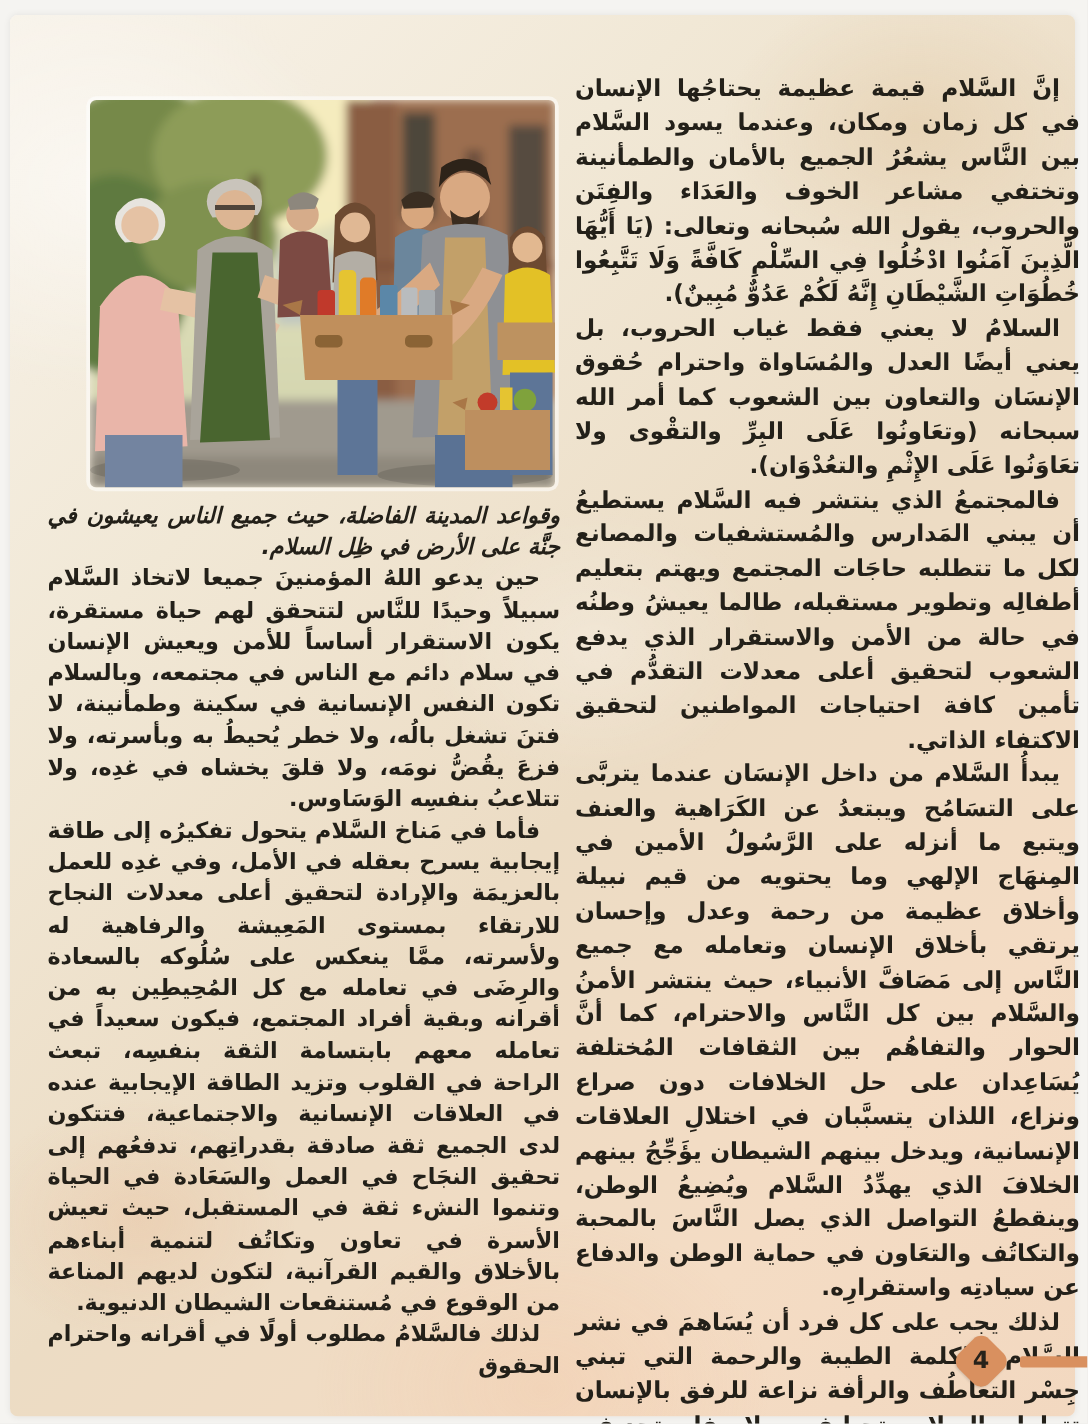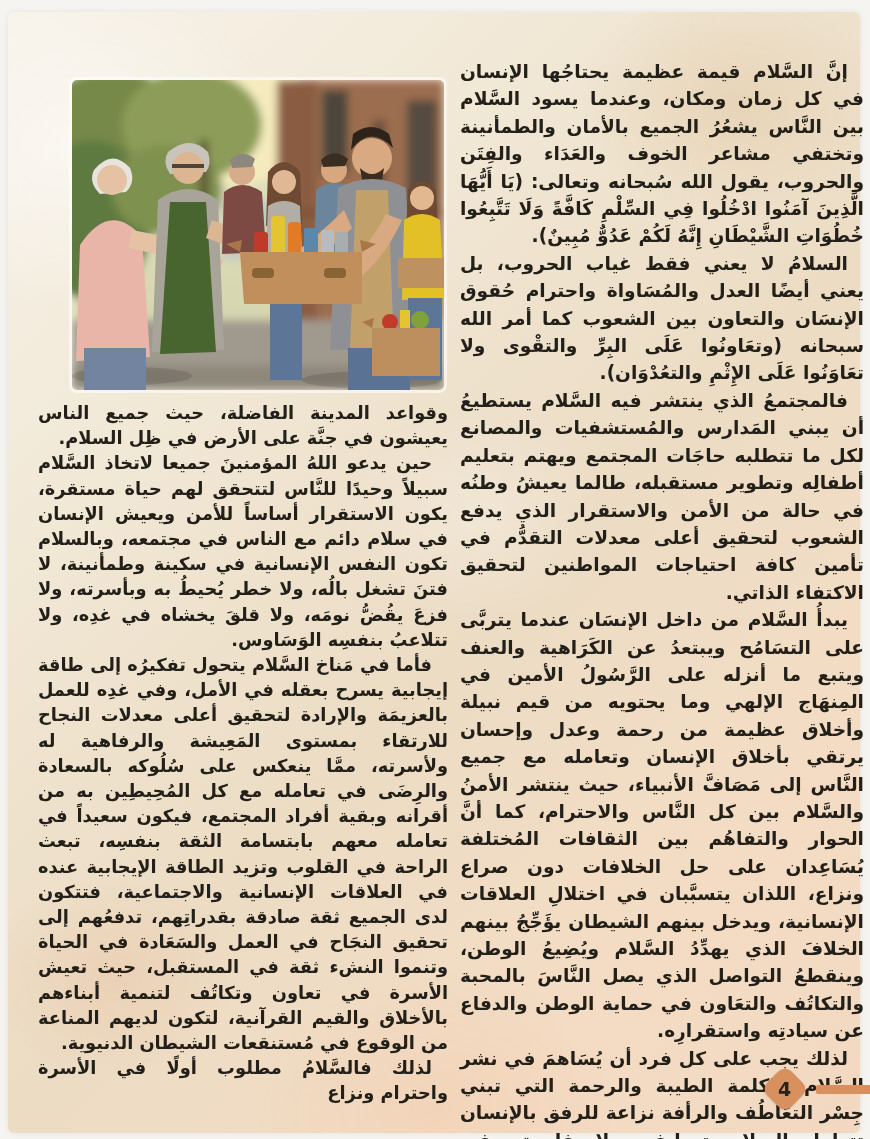--- a/index.html
+++ b/index.html
@@ -11,21 +11,21 @@
   .paper::before{content:"";position:absolute;inset:0;border-radius:6px;pointer-events:none;
     background:
       radial-gradient(180px 140px at 12% 86%,rgba(233,176,136,.25),transparent 70%),
       radial-gradient(220px 160px at 85% 8%,rgba(214,178,128,.28),transparent 70%),
       radial-gradient(260px 200px at 50% 98%,rgba(238,185,146,.22),transparent 70%),
       radial-gradient(300px 240px at 8% 12%,rgba(255,255,255,.5),transparent 70%),
       radial-gradient(200px 160px at 55% 45%,rgba(255,255,255,.25),transparent 70%);}
   .col{position:absolute;direction:rtl;text-align:justify;color:#232019;font-weight:bold;
     text-rendering:optimizeLegibility;}
   .col p{margin:0;text-indent:16px;}
-  .col p.cont{text-indent:0;}
+  .col p.cont{text-indent:0;font-style:italic;}
   .col-right{left:452px;top:46px;width:404px;font-size:18.6px;line-height:27.4px;}
   .col-left{left:30px;top:388px;width:410px;font-size:17.8px;line-height:25.2px;}
   .photo{position:absolute;left:64px;top:68px;width:372px;height:310px;margin:0;
     border-radius:5px;overflow:hidden;box-shadow:0 0 0 3px rgba(255,255,255,.55);}
   .photo svg{display:block;width:100%;height:100%;}
   .footer{position:absolute;left:450px;top:1054px;width:420px;height:46px;
     display:flex;direction:rtl;align-items:center;gap:14px;}
   .footer-rule{width:62px;height:9px;background:#d9905f;border-radius:2px;flex:none;}
   .page-badge{width:34px;height:34px;flex:none;background:#d9905f;border-radius:9px;
     transform:rotate(45deg);display:flex;align-items:center;justify-content:center;
@@ -162,21 +162,21 @@
       <p>السلامُ لا يعني فقط غياب الحروب، بل يعني أيضًا العدل والمُسَاواة واحترام حُقوق الإنسَان والتعاون بين الشعوب كما أمر الله سبحانه (وتعَاونُوا عَلَى البِرِّ والتقْوى ولا تعَاوَنُوا عَلَى الإِثْمِ والتعُدْوَان).</p>
       <p>فالمجتمعُ الذي ينتشر فيه السَّلام يستطيعُ أن يبني المَدارس والمُستشفيات والمصانع لكل ما تتطلبه حاجَات المجتمع ويهتم بتعليم أطفالِه وتطوير مستقبله، طالما يعيشُ وطنُه في حالة من الأمن والاستقرار الذي يدفع الشعوب لتحقيق أعلى معدلات التقدُّم في تأمين كافة احتياجات المواطنين لتحقيق الاكتفاء الذاتي.</p>
       <p>يبدأُ السَّلام من داخل الإنسَان عندما يتربَّى على التسَامُح ويبتعدُ عن الكَرَاهية والعنف ويتبع ما أنزله على الرَّسُولُ الأمين في المِنهَاج الإلهي وما يحتويه من قيم نبيلة وأخلاق عظيمة من رحمة وعدل وإحسان يرتقي بأخلاق الإنسان وتعامله مع جميع النَّاس إلى مَصَافَّ الأنبياء، حيث ينتشر الأمنُ والسَّلام بين كل النَّاس والاحترام، كما أنَّ الحوار والتفاهُم بين الثقافات المُختلفة يُسَاعِدان على حل الخلافات دون صراع ونزاع، اللذان يتسبَّبان في اختلالِ العلاقات الإنسانية، ويدخل بينهم الشيطان يؤَجِّجُ بينهم الخلافَ الذي يهدِّدُ السَّلام ويُضِيعُ الوطن، وينقطعُ التواصل الذي يصل النَّاسَ بالمحبة والتكاتُف والتعَاون في حماية الوطن والدفاع عن سيادتِه واستقرارِه.</p>
       <p>لذلك يجب على كل فرد أن يُسَاهمَ في نشر السَّلام بالكلمة الطيبة والرحمة التي تبني جِسْر التعَاطُف والرأفة نزاعة للرفق بالإنسان تتعامل بالسلام وتحيا في سلام فلن تجد في تلك النفوس التي اتخذت رسولَ الله قدوة وإمام ميلًا للقسوة والعدوان، بل تجدهم سبَّاقُون للخيرات ومنع الظلم والطغيان فالعالم حينها يصبح أفضل؛ حيث يعيش في أمن واستقرار وتتحول الدول لتتبنَّى أُسسَ</p>
     </div>
 
     <div class="col col-left">
       <p class="cont">وقواعد المدينة الفاضلة، حيث جميع الناس يعيشون في جنَّة على الأرض في ظِل السلام.</p>
       <p>حين يدعو اللهُ المؤمنينَ جميعا لاتخاذ السَّلام سبيلاً وحيدًا للنَّاس لتتحقق لهم حياة مستقرة، يكون الاستقرار أساساً للأمن ويعيش الإنسان في سلام دائم مع الناس في مجتمعه، وبالسلام تكون النفس الإنسانية في سكينة وطمأنينة، لا فتنَ تشغل بالُه، ولا خطر يُحيطُ به وبأسرته، ولا فزعَ يقُضُّ نومَه، ولا قلقَ يخشاه في غدِه، ولا تتلاعبُ بنفسِه الوَسَاوس.</p>
       <p>فأما في مَناخ السَّلام يتحول تفكيرُه إلى طاقة إيجابية يسرح بعقله في الأمل، وفي غدِه للعمل بالعزيمَة والإرادة لتحقيق أعلى معدلات النجاح للارتقاء بمستوى المَعِيشة والرفاهية له ولأسرته، ممَّا ينعكس على سُلُوكه بالسعادة والرِضَى في تعامله مع كل المُحِيطِين به من أقرانه وبقية أفراد المجتمع، فيكون سعيداً في تعامله معهم بابتسامة الثقة بنفسِه، تبعث الراحة في القلوب وتزيد الطاقة الإيجابية عنده في العلاقات الإنسانية والاجتماعية، فتتكون لدى الجميع ثقة صادقة بقدراتِهم، تدفعُهم إلى تحقيق النجَاح في العمل والسَعَادة في الحياة وتنموا النشء ثقة في المستقبل، حيث تعيش الأسرة في تعاون وتكاتُف لتنمية أبناءهم بالأخلاق والقيم القرآنية، لتكون لديهم المناعة من الوقوع في مُستنقعات الشيطان الدنيوية.</p>
-      <p>لذلك فالسَّلامُ مطلوب أولًا في الأسرة واحترام ونزاع</p>
+      <p>لذلك فالسَّلامُ مطلوب أولًا في أقرانه واحترام الحقوق</p>
     </div>
 
     <div class="footer">
       <div class="footer-rule"></div>
       <div class="page-badge">
         <span>4</span>
       </div>
     </div>
 
   </div>

